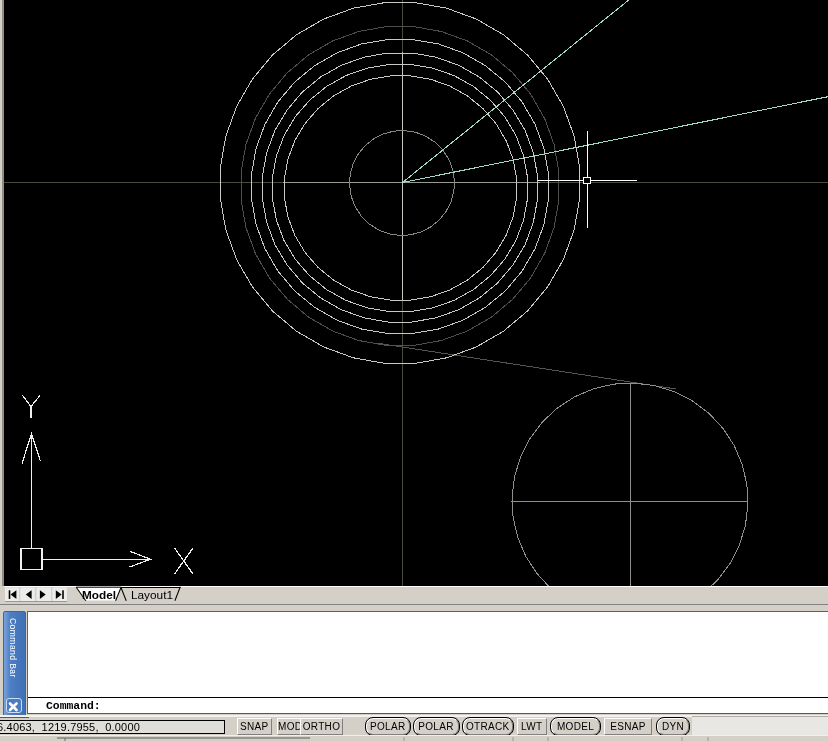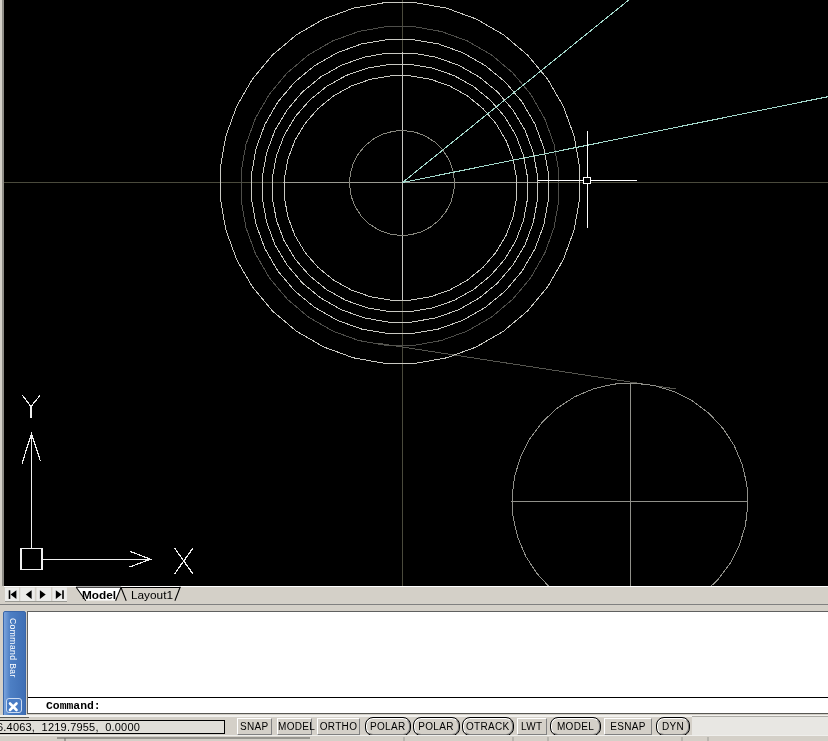--- a/index.html
+++ b/index.html
@@ -95,21 +95,21 @@
         </svg></div>
     </div>
 <div class="abs" style="left:27px;top:713px;width:801px;height:1.2px;background:#585854"></div>
 <div class="abs" style="left:0;top:714.5px;width:828px;height:2px;background:#f2f1ee"></div>
 <div class="abs" style="left:0;top:716.5px;width:828px;height:19px;background:#d4d0c8"></div>
 <div class="abs" style="left:0;top:717.2px;width:29px;height:1.2px;background:#585854"></div>
 <div class="abs" style="left:692px;top:715.5px;width:136px;height:19px;background:#e8e7e3;border-top:1px solid #aeaca6"></div>
 <div id="coord">6.4063,  1219.7955,  0.0000</div>
 <div class="sbtn" style="left:237px;width:32.5px">SNAP</div>
 <div class="sbtn" style="left:277px;width:32.5px">MODEL</div>
-<div class="sbtn" style="left:317px;width:41px">ORTHO</div>
+<div class="sbtn" style="left:300px;width:41px">ORTHO</div>
 <div class="sbtn act" style="left:366px;width:41.5px">POLAR</div>
 <div class="sbtn act" style="left:413.5px;width:43px">POLAR</div>
 <div class="sbtn act" style="left:462.5px;width:48.5px">OTRACK</div>
 <div class="sbtn" style="left:516.5px;width:28.5px">LWT</div>
 <div class="sbtn act" style="left:551px;width:47px">MODEL</div>
 <div class="sbtn" style="left:604px;width:46px">ESNAP</div>
 <div class="sbtn act" style="left:657px;width:30px">DYN</div>
 <svg class="abs" style="left:0;top:735px" width="828" height="6">
 <rect x="0" y="0" width="828" height="6" fill="#d4d0c8"></rect>
 <line x1="0" y1="0.5" x2="828" y2="0.5" stroke="#efefec"></line>

